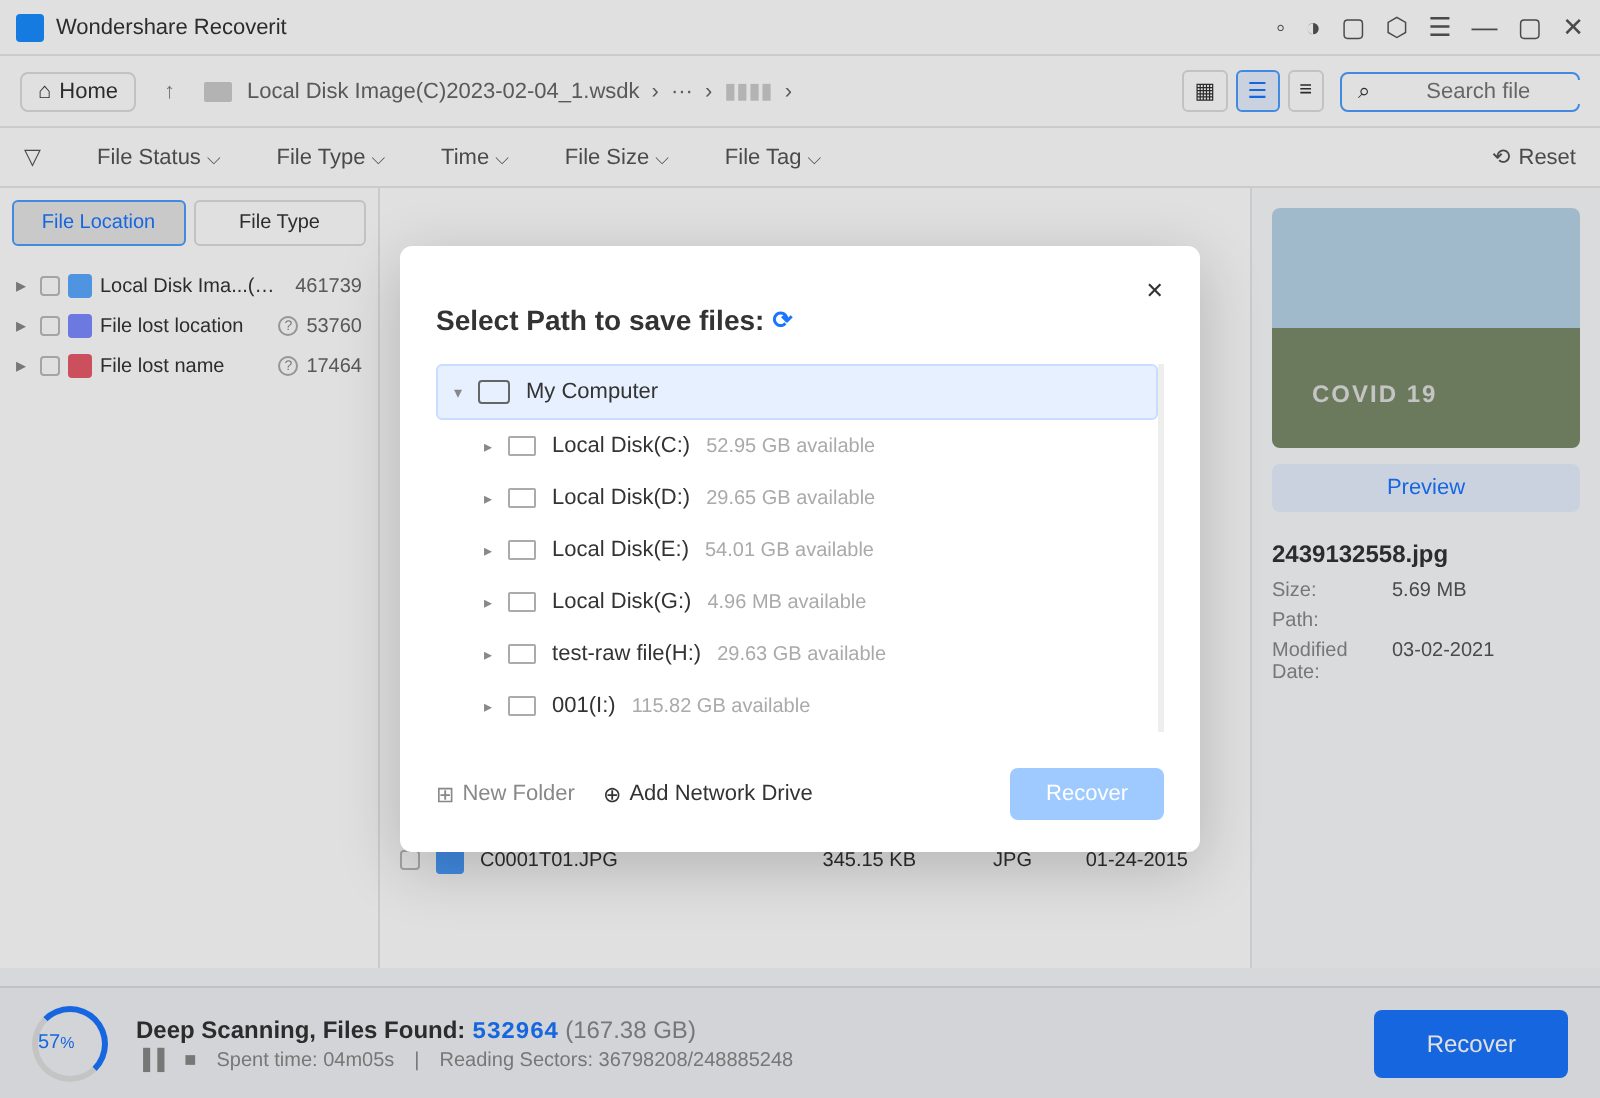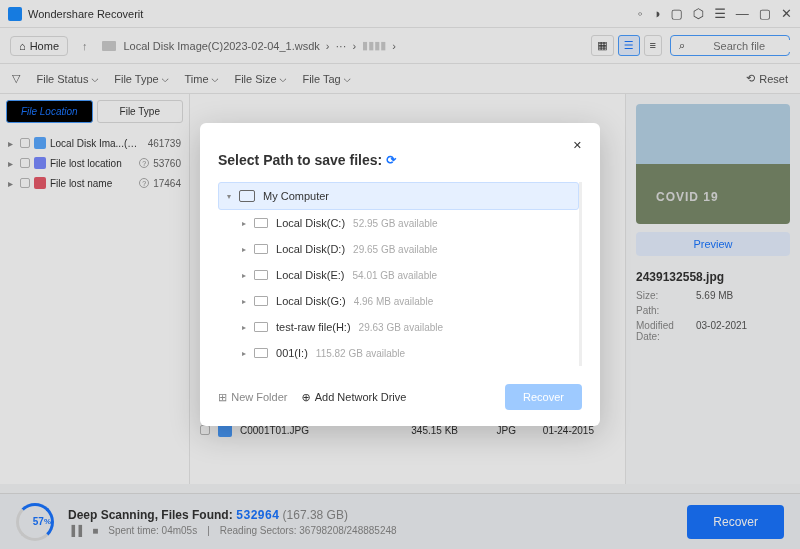--- a/index.html
+++ b/index.html
@@ -13,27 +13,27 @@
 .home-btn { display: flex; align-items: center; gap: 4px; padding: 3px 8px; border: 1px solid #ddd; border-radius: 4px; background: #fff; cursor: pointer; font-size: 11px; }
 .up-btn { padding: 3px 6px; color: #888; cursor: pointer; }
 .disk-icon { width: 14px; height: 10px; background: #ccc; border-radius: 1px; }
 .breadcrumb { flex: 1; display: flex; align-items: center; gap: 6px; color: #666; font-size: 11px; }
 .view-icons { display: flex; gap: 4px; }
 .view-icons span { padding: 3px 5px; border: 1px solid #ddd; border-radius: 3px; cursor: pointer; font-size: 11px; }
 .view-icons .active { background: #e6f0ff; border-color: #4a9eff; color: #1a75ff; }
 .search { display: flex; align-items: center; gap: 4px; padding: 3px 8px; border: 1.5px solid #4a9eff; border-radius: 4px; width: 120px; }
 .search input { border: none; outline: none; width: 90px; font-size: 11px; margin-left: 24px; }
 .filters { height: 30px; background: #fff; display: flex; align-items: center; padding: 0 12px; gap: 16px; border-bottom: 1px solid #e8e8e8; font-size: 11px; color: #555; }
-.filters .f { cursor: pointer; display: flex; align-items: center; gap: 3px; }
+.filters .f { cursor: pointer; display: flex; align-items: center; gap: 3px; margin-left: 12px; }
 .filters .reset { margin-left: auto; display: flex; align-items: center; gap: 4px; cursor: pointer; }
 .main { display: flex; height: 390px; }
 .sidebar { width: 190px; background: #fff; border-right: 1px solid #e8e8e8; }
 .tabs { display: flex; padding: 6px; gap: 4px; }
 .tab { flex: 1; text-align: center; padding: 5px 0; font-size: 10px; border: 1px solid #ddd; border-radius: 3px; cursor: pointer; }
-.tab.active { background: #000000; border-color: #4a9eff; color: #1a75ff; font-style: italic; }
+.tab.active { background: #e5e5e5; border-color: #4a9eff; color: #1a75ff; }
 .tree { padding: 4px 0; }
 .tree-item { display: flex; align-items: center; padding: 4px 8px; font-size: 10px; gap: 4px; }
 .tree-item .chk { width: 10px; height: 10px; border: 1px solid #bbb; border-radius: 2px; }
 .tree-item .expand { color: #888; width: 8px; }
 .tree-item .name { flex: 1; white-space: nowrap; overflow: hidden; text-overflow: ellipsis; }
 .tree-item .count { color: #666; font-size: 10px; }
 .tree-item .hint { width: 10px; height: 10px; border: 1px solid #aaa; border-radius: 50%; font-size: 7px; display: flex; align-items: center; justify-content: center; color: #888; }
 .ic { width: 12px; height: 12px; border-radius: 2px; }
 .ic-disk { background: #5aa9ff; }
 .ic-bin { background: #47b5e8; }
@@ -50,21 +50,21 @@
 .file-row .fdate { width: 70px; text-align: right; }
 .detail { width: 175px; background: #f9fafb; padding: 10px; border-left: 1px solid #e8e8e8; }
 .preview-img { width: 100%; height: 120px; background: linear-gradient(#b8d4e8 50%, #7a8a6a 50%); border-radius: 4px; position: relative; overflow: hidden; }
 .preview-img::after { content: 'COVID 19'; position: absolute; bottom: 20px; left: 20px; color: #e0e0e0; font-size: 12px; font-weight: bold; letter-spacing: 1px; }
 .preview-btn { width: 100%; margin: 8px 0; padding: 6px; background: #e6f0ff; color: #1a75ff; border: none; border-radius: 4px; cursor: pointer; font-size: 11px; }
 .detail h4 { font-size: 12px; margin: 6px 0; font-weight: 600; }
 .detail .kv { display: flex; font-size: 10px; margin: 4px 0; color: #555; }
 .detail .kv .k { width: 60px; color: #888; }
 .detail .kv .v { flex: 1; word-break: break-all; }
 .footer { position: absolute; bottom: 0; left: 0; right: 0; height: 56px; background: #f0f2f5; border-top: 1px solid #ddd; display: flex; align-items: center; padding: 0 16px; gap: 14px; }
-.progress-ring { width: 38px; height: 38px; border: 3px solid #e0e0e0; border-top-color: #1a75ff; border-right-color: #1a75ff; border-radius: 50%; display: flex; align-items: center; justify-content: flex-end; font-size: 10px; color: #1a75ff; font-weight: 700; }
+.progress-ring { width: 38px; height: 38px; border: 3px solid #e0e0e0; border-top-color: #1a75ff; border-right-color: #1a75ff; border-radius: 50%; display: flex; align-items: center; justify-content: flex-start; font-size: 10px; color: #1a75ff; font-weight: 400; }
 .footer-text { flex: 1; }
 .footer-text .line1 { font-size: 12px; font-weight: 600; }
 .footer-text .line1 .count { color: #1a75ff; font-family: Liberation Mono, monospace; }
 .footer-text .line1 .size { color: #888; font-weight: normal; }
 .footer-text .line2 { font-size: 10px; color: #888; display: flex; align-items: center; gap: 10px; margin-top: 2px; }
 .footer-text .line2 .ctrl { cursor: pointer; }
 .recover-btn { padding: 10px 26px; background: #1a75ff; color: #fff; border: none; border-radius: 4px; font-size: 12px; cursor: pointer; }
 .modal-overlay { position: absolute; inset: 0; background: rgba(0,0,0,0.12); display: flex; align-items: center; justify-content: center; }
 .modal { width: 400px; background: #fff; border-radius: 6px; box-shadow: 0 8px 32px rgba(0,0,0,0.2); padding: 16px 18px; }
 .modal-head { display: flex; align-items: center; }

